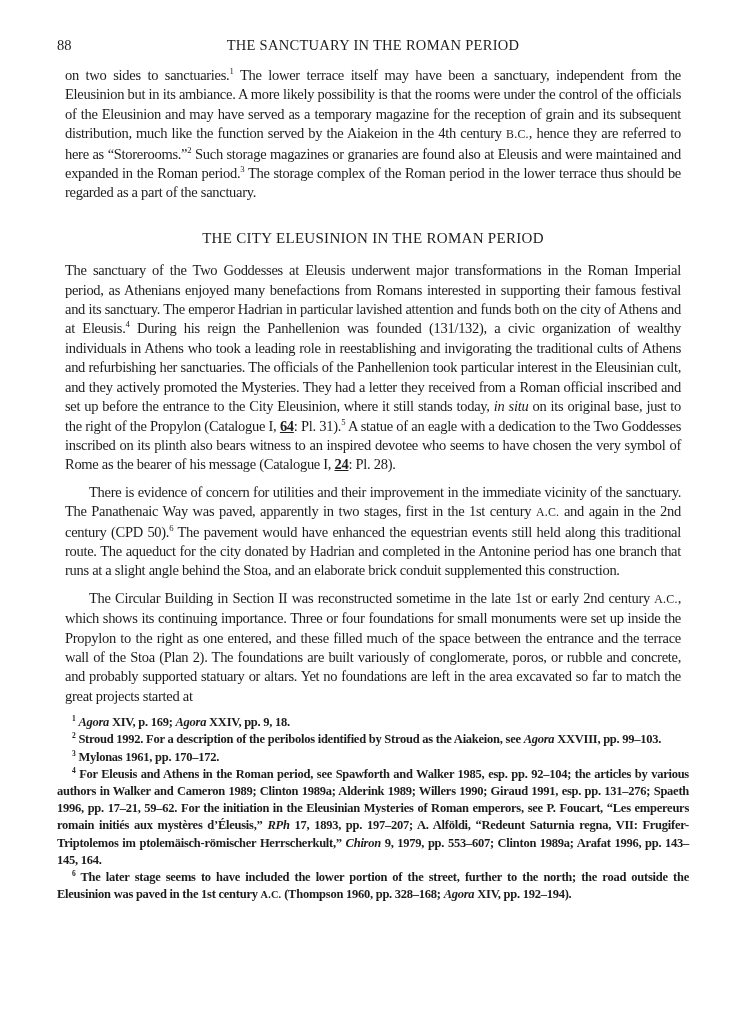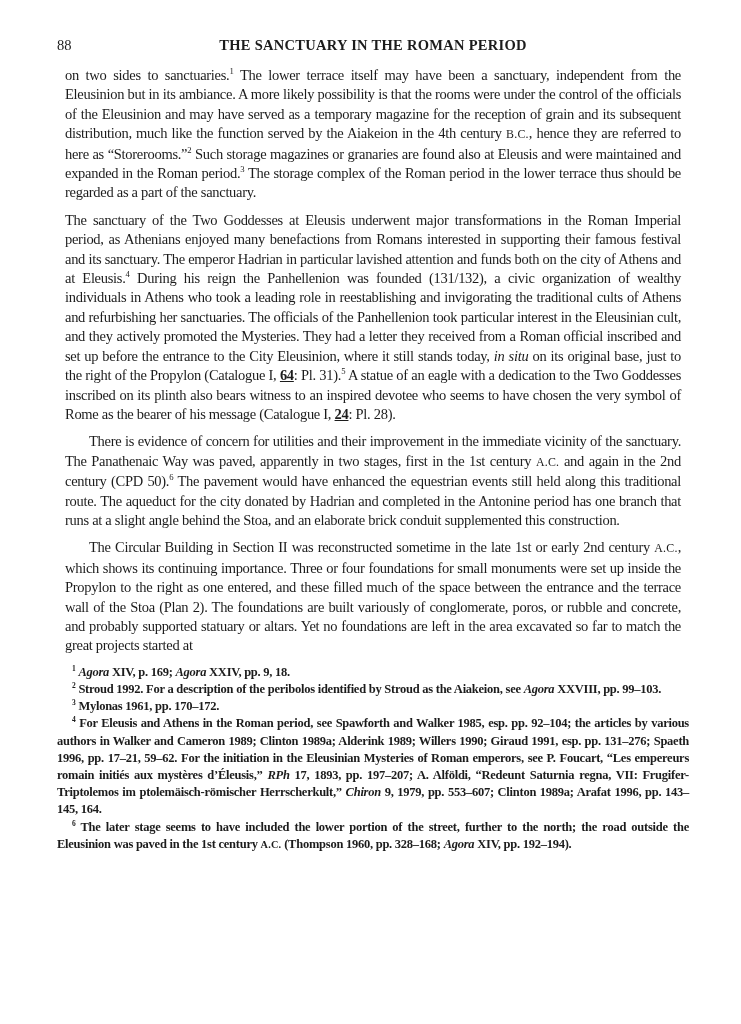--- a/index.html
+++ b/index.html
@@ -27,21 +27,20 @@
   }
   .page-number {
     position: absolute;
     left: 0;
     top: 0;
   }
   .running-title {
     display: block;
     text-align: center;
     letter-spacing: 0.02em;
-    font-weight: bold;
   }
   .body-text {
     font-size: 14.5px;
     line-height: 19.4px;
     text-align: justify;
     letter-spacing: -0.02em;
   }
   .para { margin: 8px; }
   .para.indent { text-indent: 24px; }
   .section-heading {
@@ -75,20 +74,21 @@
 
 <div class="page">
 
   <div class="running-header">
     <span class="page-number">88</span>
     <span class="running-title">THE SANCTUARY IN THE ROMAN PERIOD</span>
   </div>
 
   <div class="body-text">
     <p class="para"><span>on two sides to sanctuaries.</span><sup>1</sup><span> The lower terrace itself may have been a sanctuary, independent from the Eleusinion but in its ambiance. A more likely possibility is that the rooms were under the control of the officials of the Eleusinion and may have served as a temporary magazine for the reception of grain and its subsequent distribution, much like the function served by the Aiakeion in the 4th century </span><span class="run-sc">B.C.</span><span>, hence they are referred to here as “Storerooms.”</span><sup>2</sup><span> Such storage magazines or granaries are found also at Eleusis and were maintained and expanded in the Roman period.</span><sup>3</sup><span> The storage complex of the Roman period in the lower terrace thus should be regarded as a part of the sanctuary.</span></p>
+    <h2 class="section-heading">THE CITY ELEUSINION IN THE ROMAN PERIOD</h2>
     <p class="para"><span>The sanctuary of the Two Goddesses at Eleusis underwent major transformations in the Roman Imperial period, as Athenians enjoyed many benefactions from Romans interested in supporting their famous festival and its sanctuary. The emperor Hadrian in particular lavished attention and funds both on the city of Athens and at Eleusis.</span><sup>4</sup><span> During his reign the Panhellenion was founded (131/132), a civic organization of wealthy individuals in Athens who took a leading role in reestablishing and invigorating the traditional cults of Athens and refurbishing her sanctuaries. The officials of the Panhellenion took particular interest in the Eleusinian cult, and they actively promoted the Mysteries. They had a letter they received from a Roman official inscribed and set up before the entrance to the City Eleusinion, where it still stands today, </span><span class="run-i">in situ</span><span> on its original base, just to the right of the Propylon (Catalogue I, </span><span class="run-b">64</span><span>: Pl. 31).</span><sup>5</sup><span> A statue of an eagle with a dedication to the Two Goddesses inscribed on its plinth also bears witness to an inspired devotee who seems to have chosen the very symbol of Rome as the bearer of his message (Catalogue I, </span><span class="run-b">24</span><span>: Pl. 28).</span></p>
     <p class="para indent"><span>There is evidence of concern for utilities and their improvement in the immediate vicinity of the sanctuary. The Panathenaic Way was paved, apparently in two stages, first in the 1st century </span><span class="run-sc">A.C.</span><span> and again in the 2nd century (CPD 50).</span><sup>6</sup><span> The pavement would have enhanced the equestrian events still held along this traditional route. The aqueduct for the city donated by Hadrian and completed in the Antonine period has one branch that runs at a slight angle behind the Stoa, and an elaborate brick conduit supplemented this construction.</span></p>
     <p class="para indent"><span>The Circular Building in Section II was reconstructed sometime in the late 1st or early 2nd century </span><span class="run-sc">A.C.</span><span>, which shows its continuing importance. Three or four foundations for small monuments were set up inside the Propylon to the right as one entered, and these filled much of the space between the entrance and the terrace wall of the Stoa (Plan 2). The foundations are built variously of conglomerate, poros, or rubble and concrete, and probably supported statuary or altars. Yet no foundations are left in the area excavated so far to match the great projects started at</span></p>
   </div>
 
   <div class="footnotes">
     <p class="footnote"><sup>1</sup><span> </span><span class="run-i">Agora</span><span> XIV, p. 169; </span><span class="run-i">Agora</span><span> XXIV, pp. 9, 18.</span></p>
     <p class="footnote"><sup>2</sup><span> Stroud 1992. For a description of the peribolos identified by Stroud as the Aiakeion, see </span><span class="run-i">Agora</span><span> XXVIII, pp. 99–103.</span></p>
     <p class="footnote"><sup>3</sup><span> Mylonas 1961, pp. 170–172.</span></p>
     <p class="footnote"><sup>4</sup><span> For Eleusis and Athens in the Roman period, see Spawforth and Walker 1985, esp. pp. 92–104; the articles by various authors in Walker and Cameron 1989; Clinton 1989a; Alderink 1989; Willers 1990; Giraud 1991, esp. pp. 131–276; Spaeth 1996, pp. 17–21, 59–62. For the initiation in the Eleusinian Mysteries of Roman emperors, see P. Foucart, “Les empereurs romain initiés aux mystères d’Éleusis,” </span><span class="run-i">RPh</span><span> 17, 1893, pp. 197–207; A. Alföldi, “Redeunt Saturnia regna, VII: Frugifer-Triptolemos im ptolemäisch-römischer Herrscherkult,” </span><span class="run-i">Chiron</span><span> 9, 1979, pp. 553–607; Clinton 1989a; Arafat 1996, pp. 143–145, 164.</span></p>

